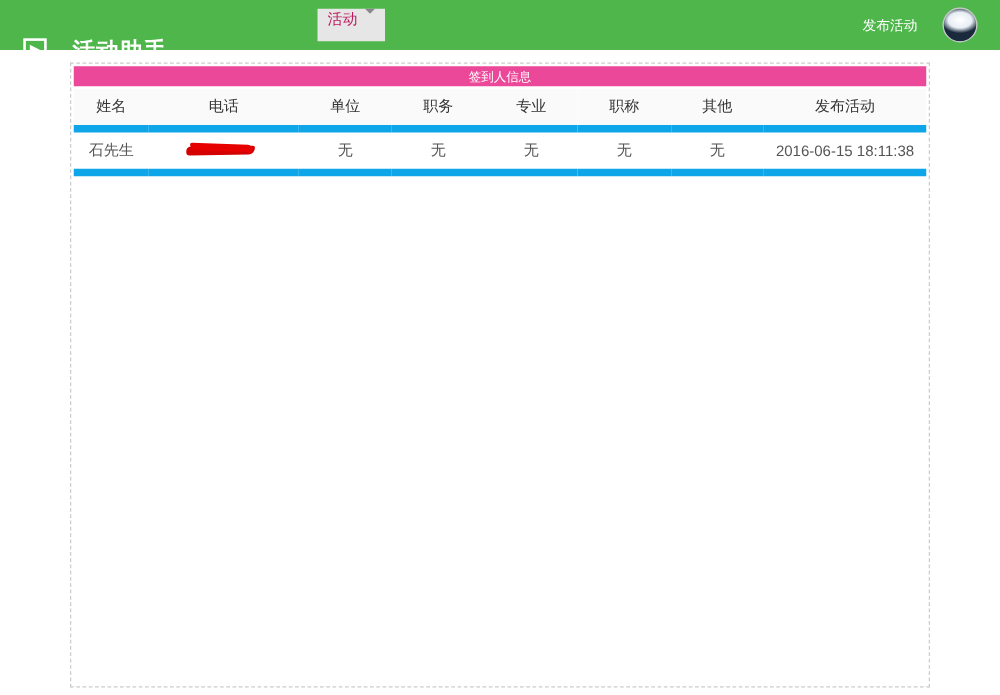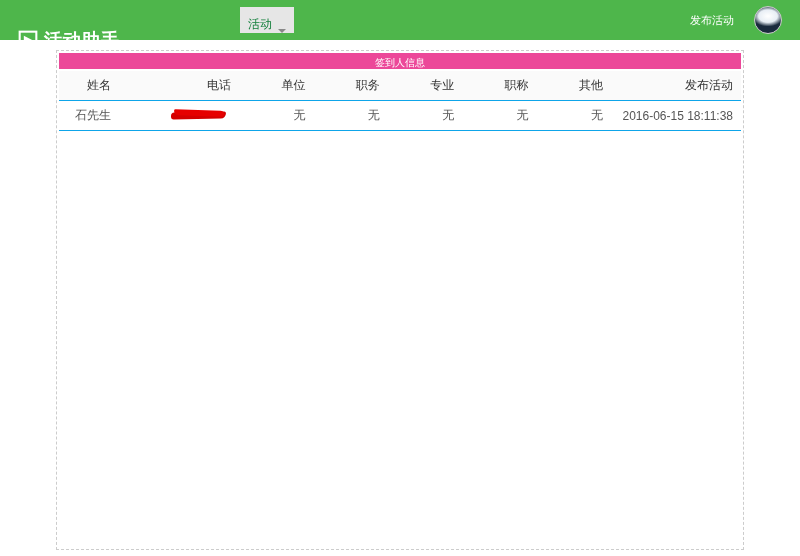--- a/index.html
+++ b/index.html
@@ -1,33 +1,33 @@
 <!DOCTYPE html>
 <html><head>
   <meta charset="utf-8">
   <style>
     * { margin: 0; padding: 0; box-sizing: border-box; }
     body { font-family: "Microsoft YaHei", Arial, sans-serif; font-size: 12px; background: #fff; width: 800px; height: 556px; overflow: hidden; }
     .header { background: #4eb64b; height: 40px; display: flex; align-items: center; padding: 0 18px; }
-    .logo { display: flex; align-items: center; color: #fff; gap: 6px; margin-top: 40px; }
+    .logo { display: flex; align-items: center; color: #fff; gap: 20px; margin-top: 40px; }
     .logo-icon { width: 20px; height: 20px; }
     .logo-text { font-size: 18px; font-weight: bold; letter-spacing: 1px; }
     .search-group { display: flex; align-items: center; margin-left: 120px; height: 26px; }
-    .select-box { background: #e6e6e6; color: #15803d; height: 26px; display: flex; align-items: flex-end; padding: 0 8px; font-size: 12px; cursor: pointer; gap: 6px; }
+    .select-box { background: #e6e6e6; color: #be185d; height: 26px; display: flex; align-items: flex-start; padding: 0 8px; font-size: 12px; cursor: pointer; gap: 6px; }
     .caret { width: 0; height: 0; border-left: 4px solid transparent; border-right: 4px solid transparent; border-top: 4px solid #888; }
     .search-input { background: #e6e6e6; border: none; height: 26px; width: 130px; padding: 0 8px; font-size: 12px; color: #333; outline: none; margin-left: 4px; }
     .search-input::placeholder { color: #aaa; }
     .spacer { flex: 1; }
     .publish { color: #fff; font-size: 11px; cursor: pointer; margin-right: 20px; }
     .avatar { width: 28px; height: 28px; border-radius: 50%; background: radial-gradient(ellipse 60% 40% at 50% 35%, #fff 0%, #e8eef5 60%, #1a2a3d 100%); border: 1px solid #ccc; cursor: pointer; }
     .container { padding: 10px 56px 0 56px; }
     .panel { border: 1px dashed #ccc; height: 500px; }
     .panel-header { background: #ec4899; color: #fff; text-align: center; height: 16px; line-height: 20px; font-size: 10px; margin: 2px; }
     table { width: calc(100% - 4px); margin: 0 2px; border-collapse: collapse; table-layout: fixed; }
-    th, td { text-align: right; padding: 6px 8px; font-size: 12px; border-bottom: 1px solid #0ea5e9; color: #555; font-weight: normal; overflow: hidden; white-space: nowrap; }
+    th, td { text-align: center; padding: 6px 8px; font-size: 12px; border-bottom: 6px solid #0ea5e9; color: #555; font-weight: normal; overflow: hidden; white-space: nowrap; }
     th { background: #fafafa; color: #333; }
     .col-name { width: 60px; }
     .col-phone { width: 120px; }
     .col-time { width: 130px; }
     .redact { display: inline-block; width: 60px; height: 10px; position: relative; }
     .redact::before { content: ""; position: absolute; left: 0; top: 2px; width: 55px; height: 7px; background: #d40000; border-radius: 4px 2px 6px 3px; transform: rotate(-1deg); }
     .redact::after { content: ""; position: absolute; left: 3px; top: 0px; width: 50px; height: 6px; background: #e60000; border-radius: 2px 5px 3px 6px; transform: rotate(2deg); }
   </style>
 </head>
 <body>

